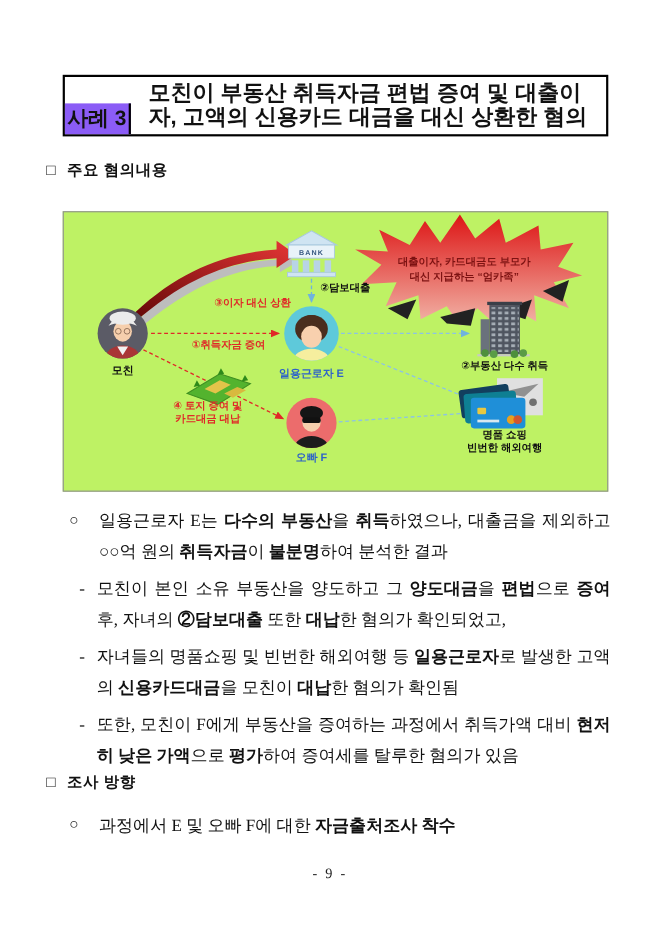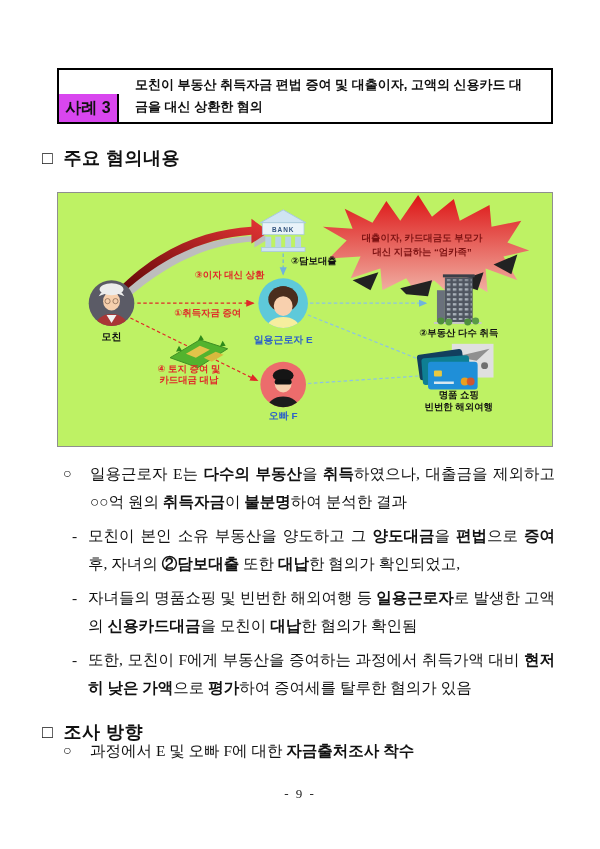--- a/index.html
+++ b/index.html
@@ -10,40 +10,40 @@
     color:#111;
   }
   .page { position:relative; width:600px; height:849px; background:#fff; overflow:hidden; }
 
   
   .case-box {
     position:absolute; left:57px; top:68px; width:496px;
     border:2px solid #000; display:flex; background:#fff;
   }
   .case-label {
-    width:60px; background:#d946ef; border-right:2px solid #000;
+    width:60px; background:#8b5cf6; border-right:2px solid #000;
     display:flex; align-items:center; justify-content:center;
     font-family:"Liberation Sans","DejaVu Sans",sans-serif;
-    font-weight:bold; font-size:16px;margin-top:24px;
+    font-weight:bold; font-size:19px;margin-top:24px;
   }
   .case-title {
     flex:1; padding:4px 16px;
     font-family:"Liberation Sans","DejaVu Sans",sans-serif;
-    font-weight:bold; font-size:13px; line-height:22px;
+    font-weight:bold; font-size:20px; line-height:22px;
   }
 
   
   .section-heading {
     position:absolute; left:42px;
     font-family:"Liberation Sans","DejaVu Sans",sans-serif;
-    font-weight:bold; font-size:18px; letter-spacing:0.5px;
+    font-weight:bold; font-size:14px; letter-spacing:0.5px;
   }
   .section-heading .sq { margin-right:10px; font-weight:normal; }
   .s1 { top:146px; }
-  .s2 { top:702px;margin-top:18px; }
+  .s2 { top:702px; }
 
   
   .diagram {
     position:absolute; left:57px; top:192px; width:496px; height:255px;
     border:1px solid #8f8f8f; background:#bef264;
   }
   .diagram svg { display:block; width:494px; height:253px; }
   .dg-label { font-family:"Liberation Sans","DejaVu Sans",sans-serif; font-weight:bold; }
 
   

